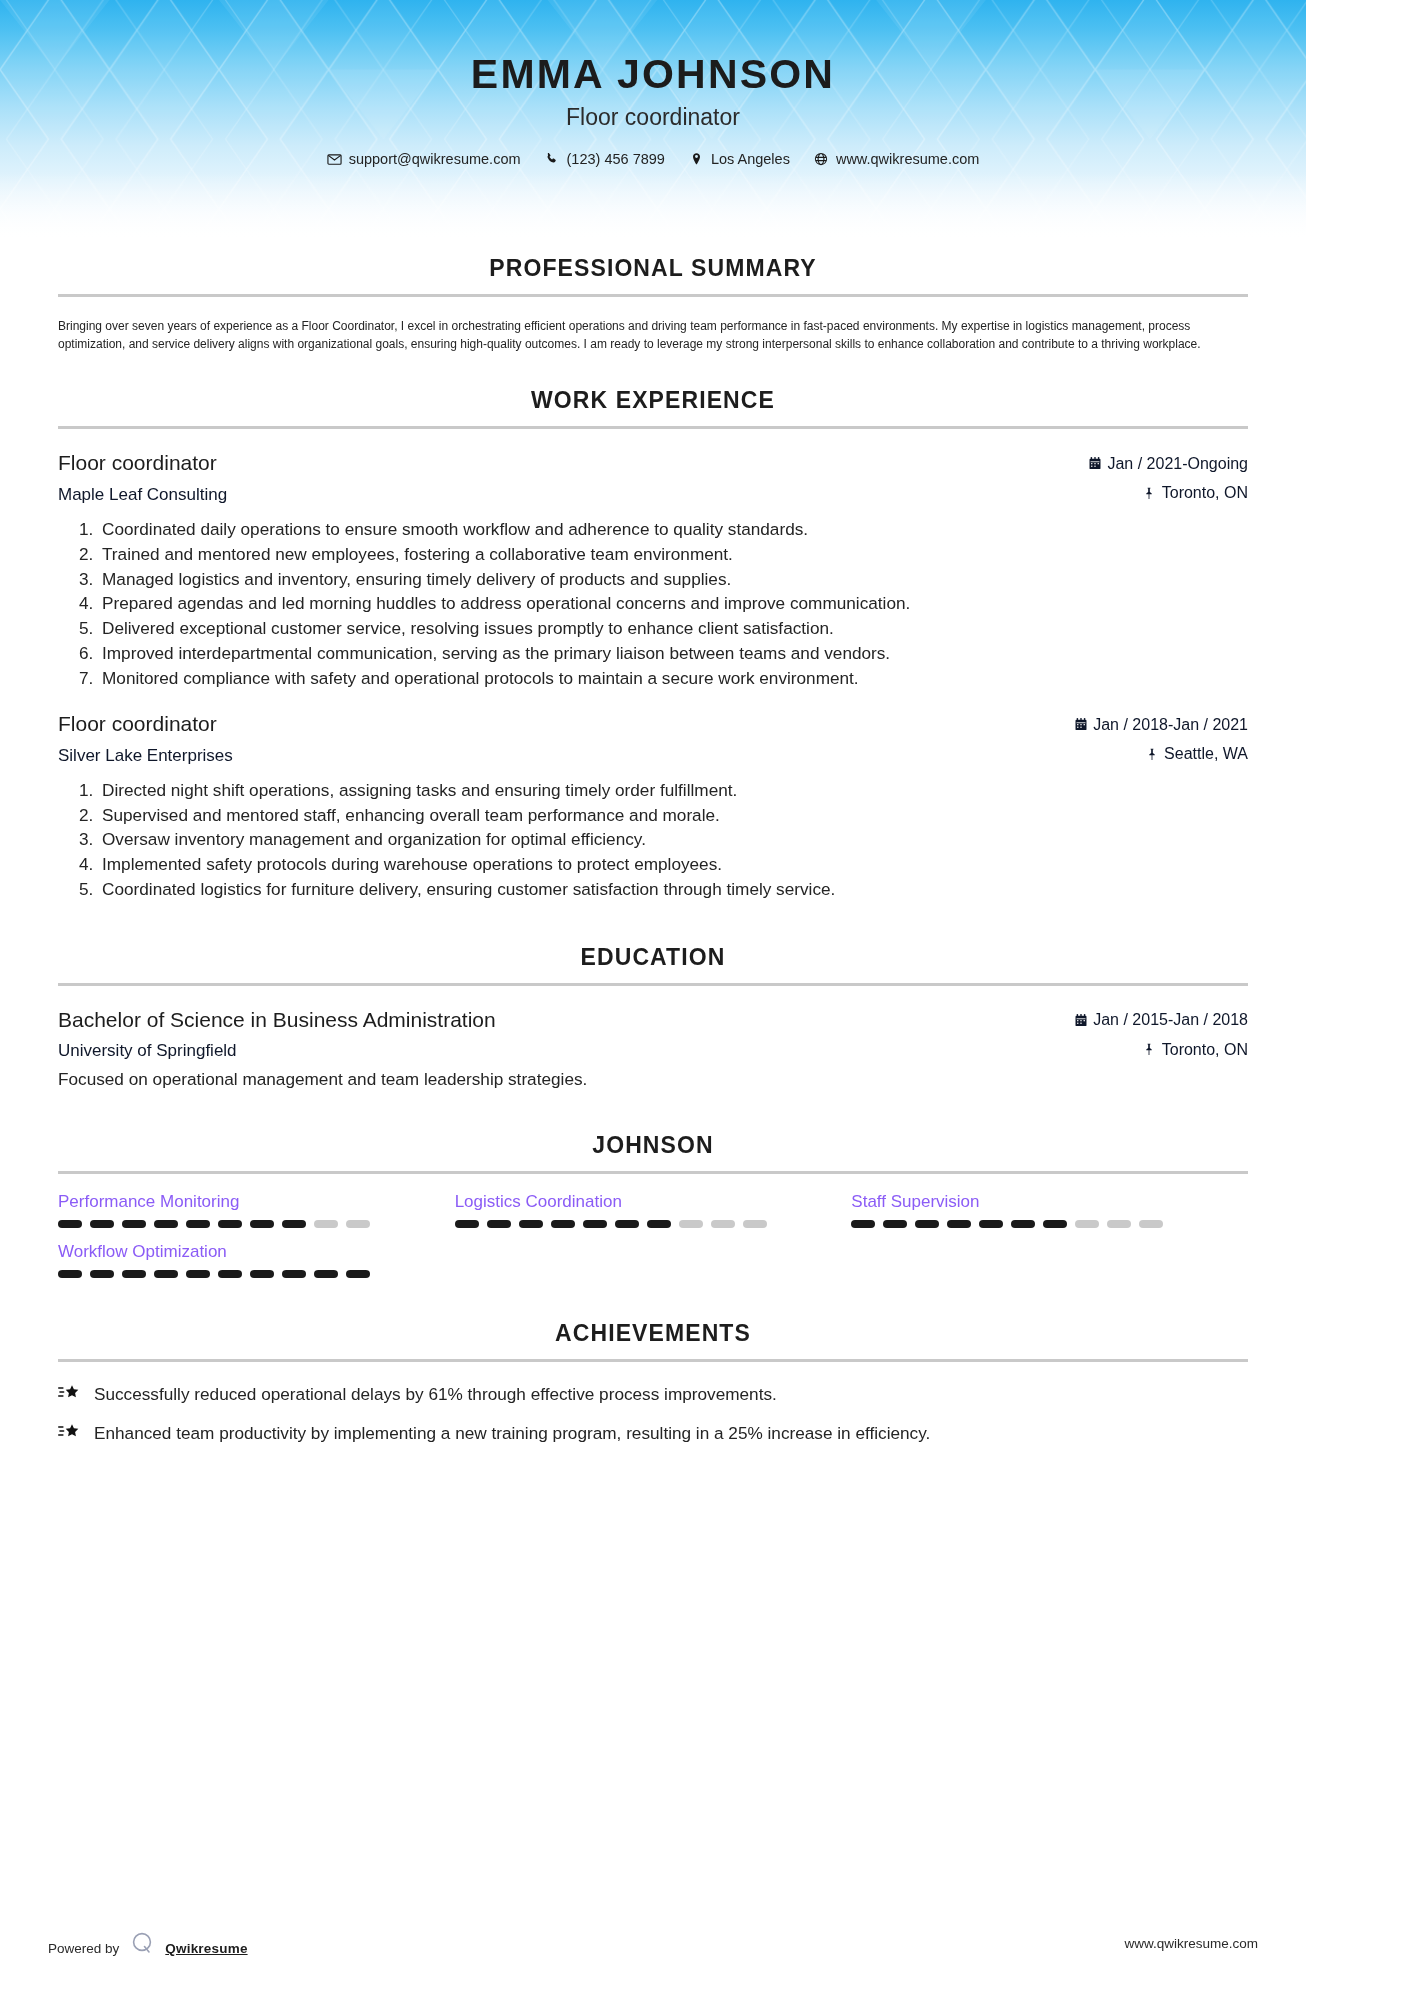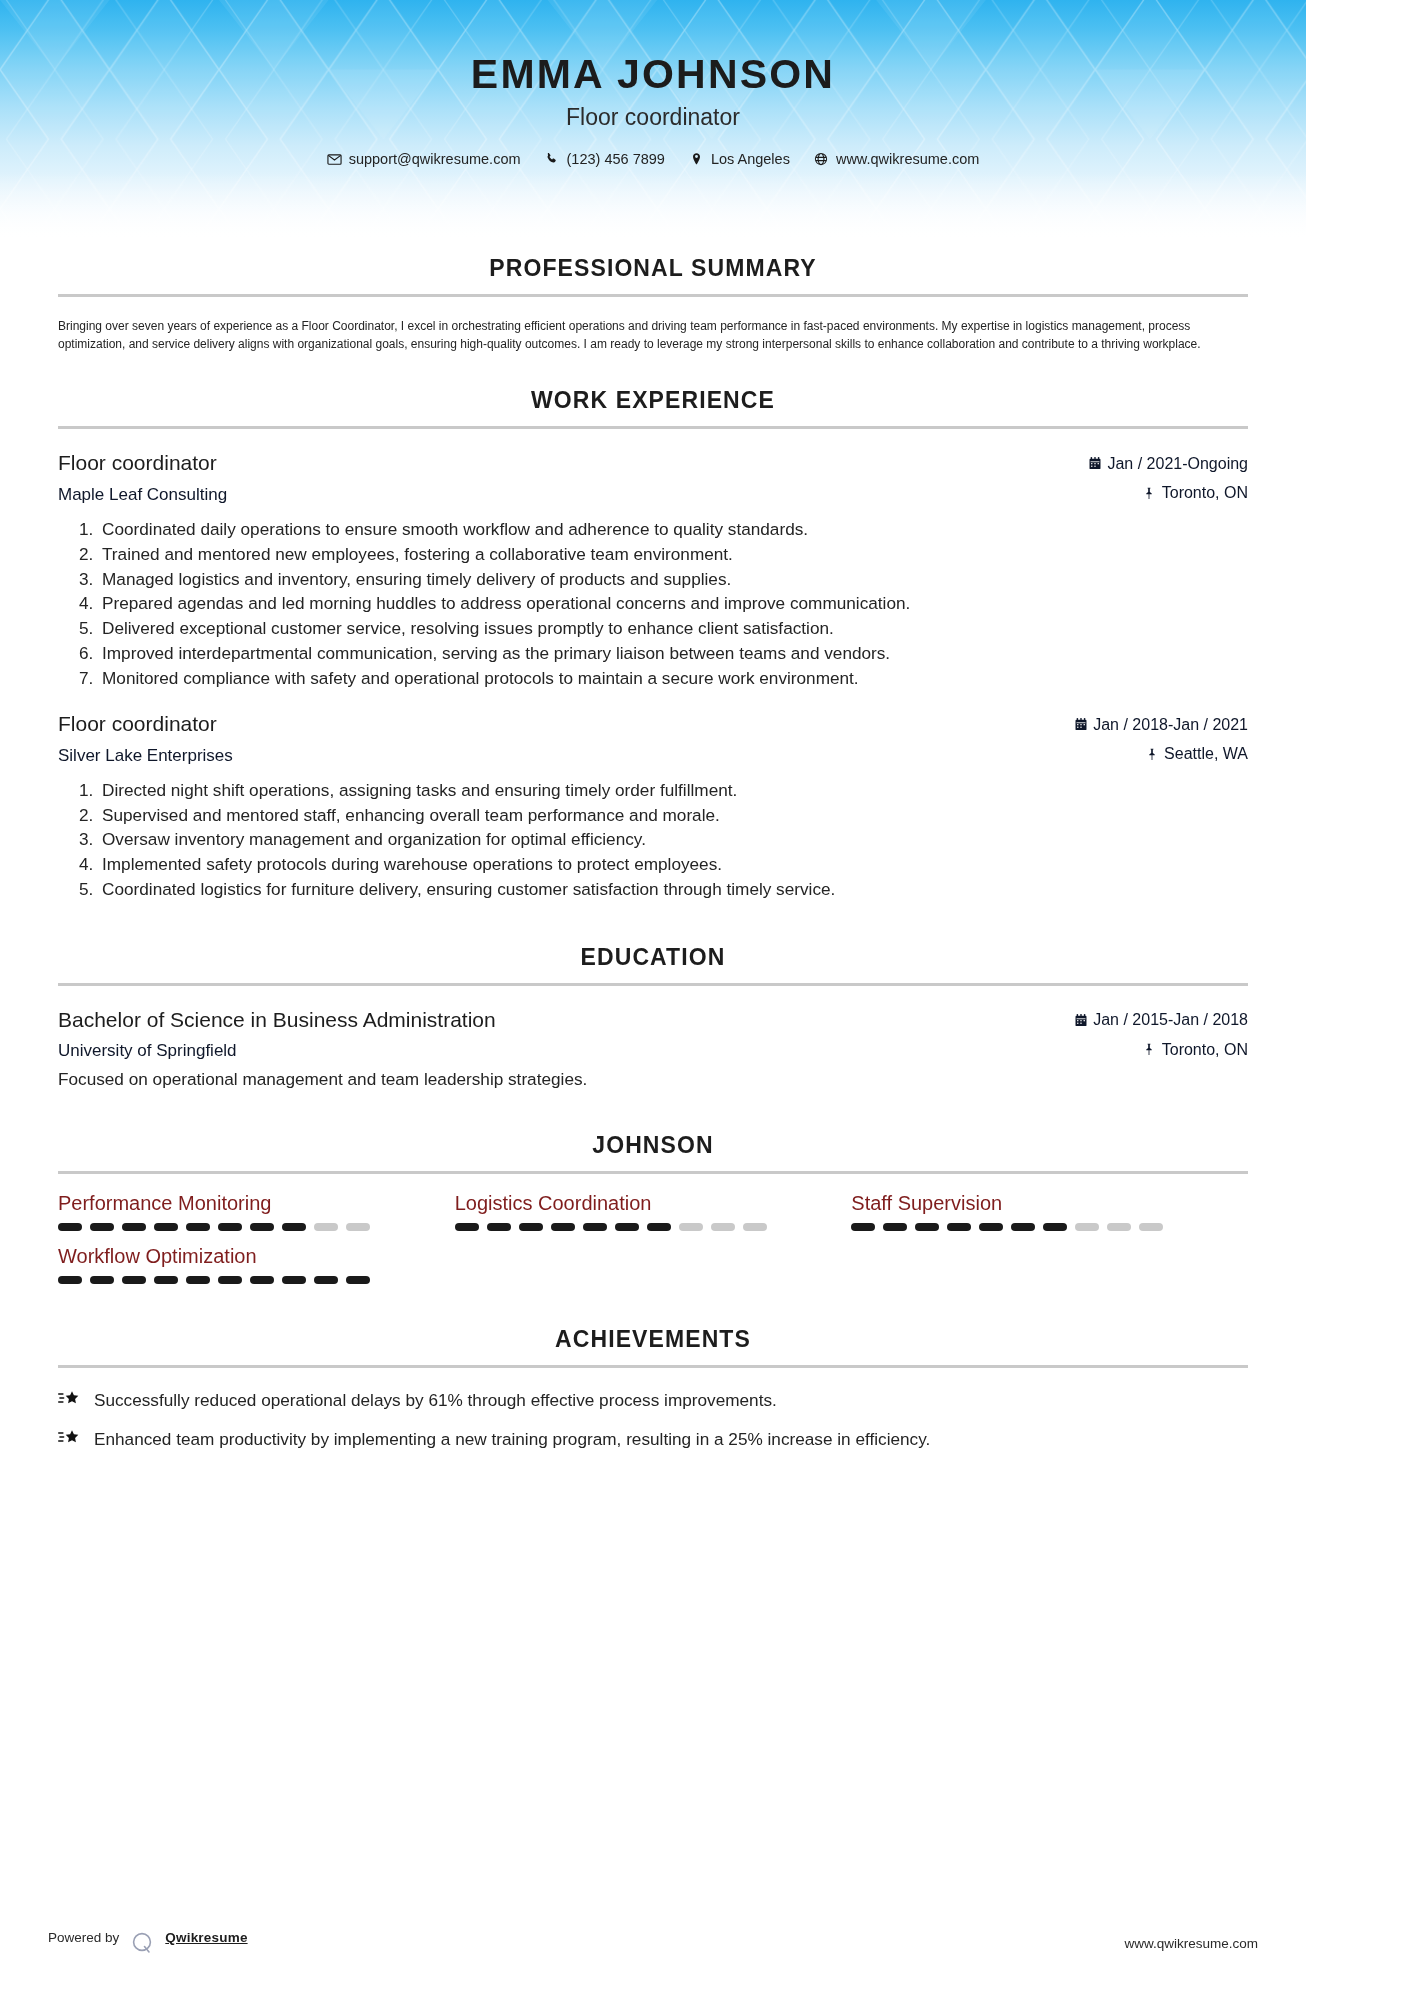--- a/index.html
+++ b/index.html
@@ -166,22 +166,22 @@
 
   
   .skills-grid {
     margin-top: 18px;
     display: grid;
     grid-template-columns: repeat(3, 1fr);
     row-gap: 14px;
     column-gap: 0px;
   }
   .skill-name {
-    font-size: 20px;
-    color: #7f1d1d;
+    font-size: 17px;
+    color: #8b5cf6;
     margin-bottom: 8px;
   }
   .dashes {
     display: flex;
     gap: 8px;
   }
   .dash {
     width: 24px;
     height: 8px;
     border-radius: 4px;
@@ -215,21 +215,21 @@
     bottom: 34px;
     padding: 0 48px;
     display: flex;
     justify-content: space-between;
     align-items: center;
     font-size: 13.5px;
     color: #2a2a2a;
   }
   .powered {
     display: inline-flex;
-    align-items: flex-start;
+    align-items: flex-end;
     gap: 10px;
   }
   .qlogo { width: 26px; height: 26px; color: #9aa0b4; }
   .qname {
     text-decoration: underline;
     color: #1d1d1d;
     font-weight: 600;
     letter-spacing: .2px;
   }
 

